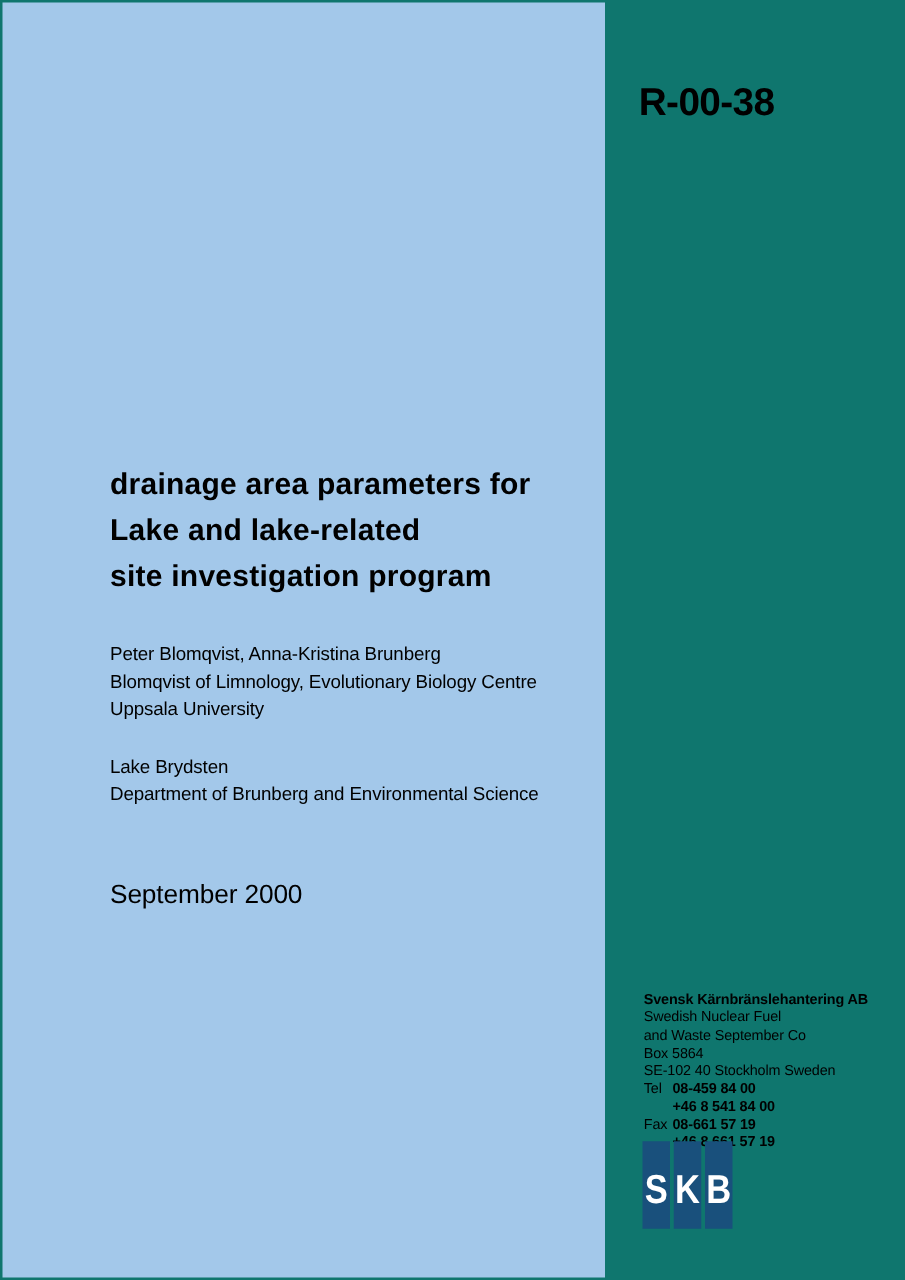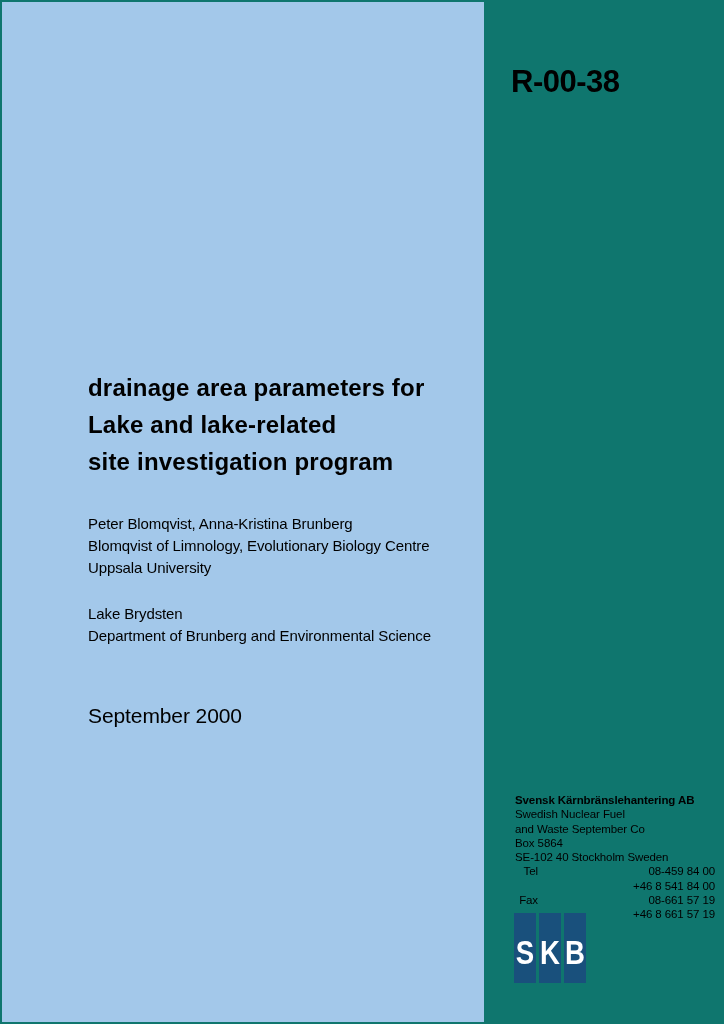--- a/index.html
+++ b/index.html
@@ -73,29 +73,29 @@
     font-size:11.5px;
     line-height:14.3px;
     letter-spacing:-0.1px;
     margin-top:28px;
   }
   .publisher-name{
     font-weight:bold;
   }
   .contact-row{
     display:flex;
-    text-align:right;
   }
   .contact-label{
     width:23px;
     flex:0 0 23px;
   }
   .contact-value{
     flex:1;
     white-space:nowrap;
+    font-weight:bold;
   }
   .skb-logo{
     position:absolute;
     left:514px;
     top:913px;
     width:72px;
     height:70px;
     display:flex;
     gap:3px;
   }

